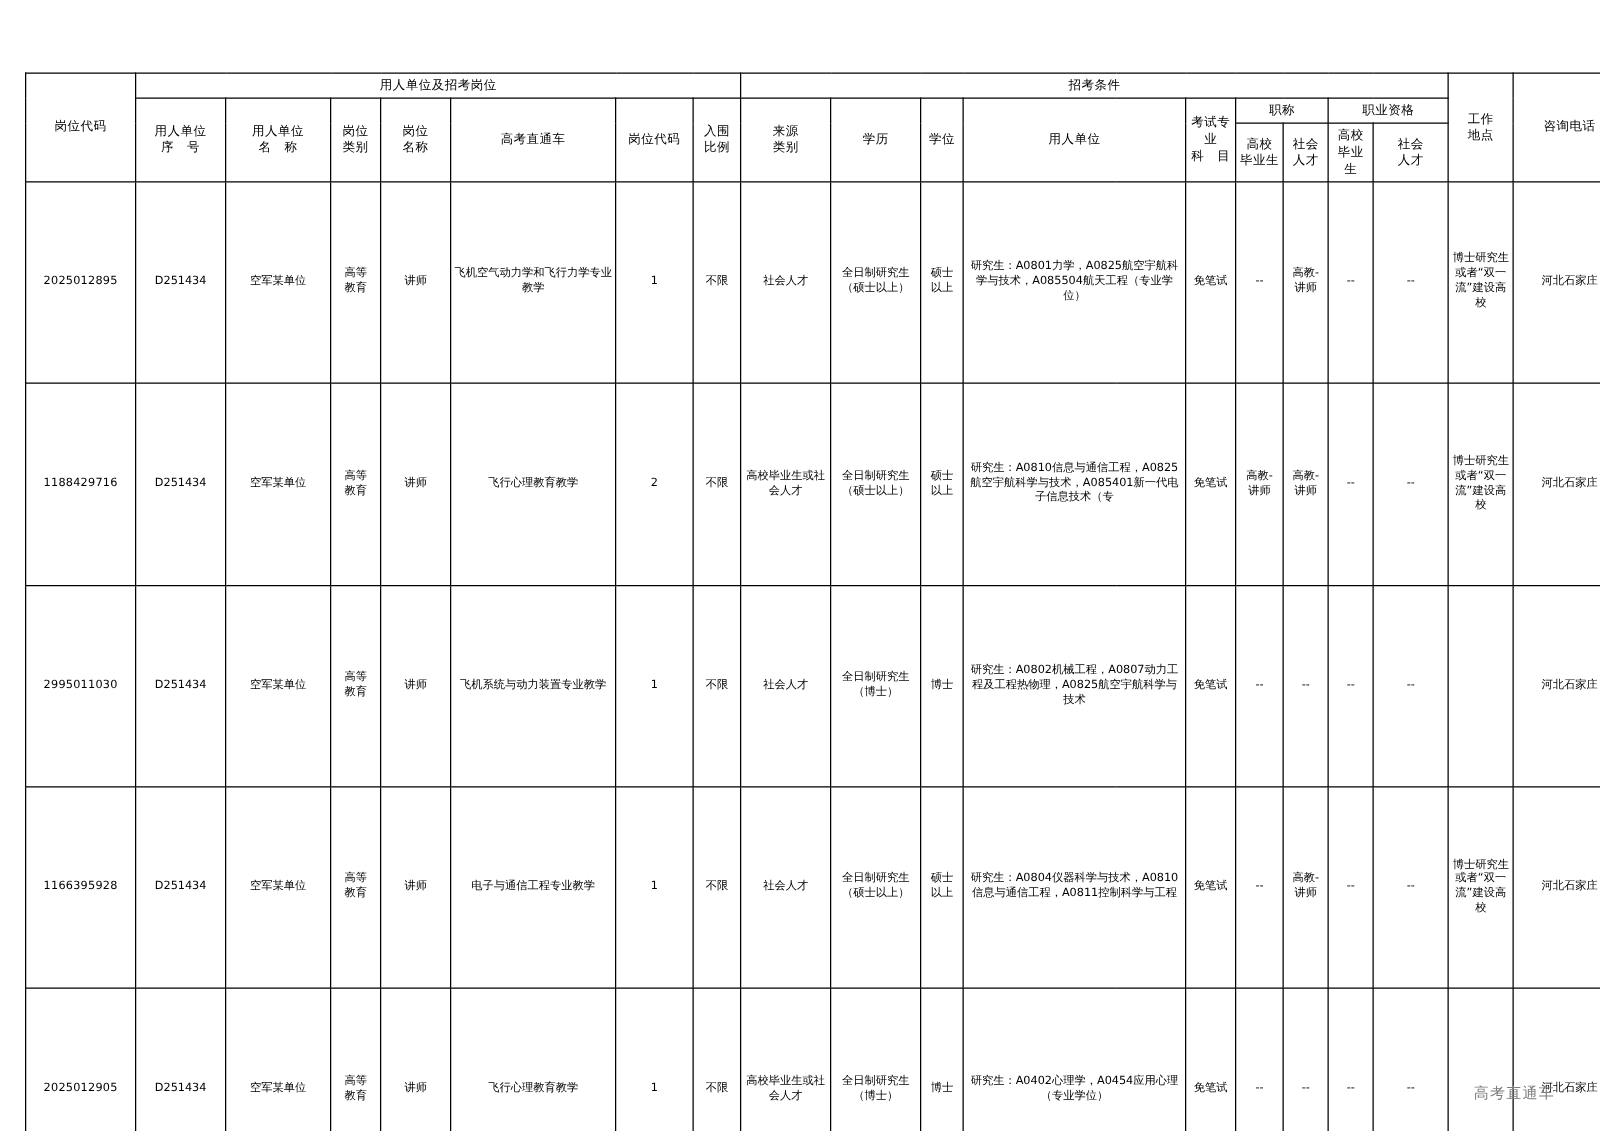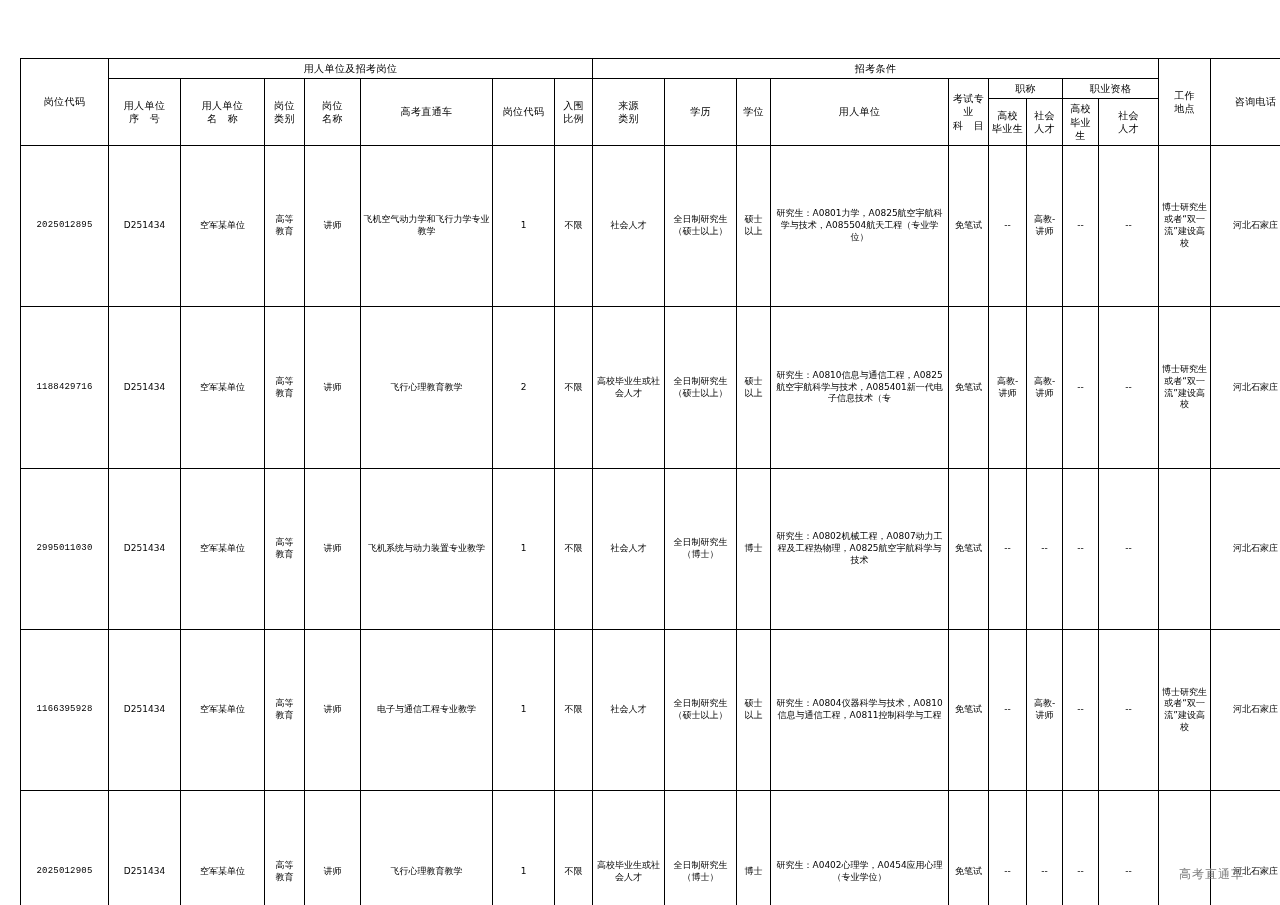--- a/index.html
+++ b/index.html
@@ -37,21 +37,20 @@
     word-break: break-all;
     font-weight: normal;
   }
   table.job-table thead th {
     font-size: 10px;
     letter-spacing: 0.4px;
   }
   .code-cell {
     font-size: 9px;
     letter-spacing: 0.2px;
-    font-family: Liberation Mono, monospace;
   }
   .body-row td {
     height: 54px;
     font-size: 9px;
   }
   .left-pad {
     text-align: left;
     padding-left: 5px;
   }
   .dash {

